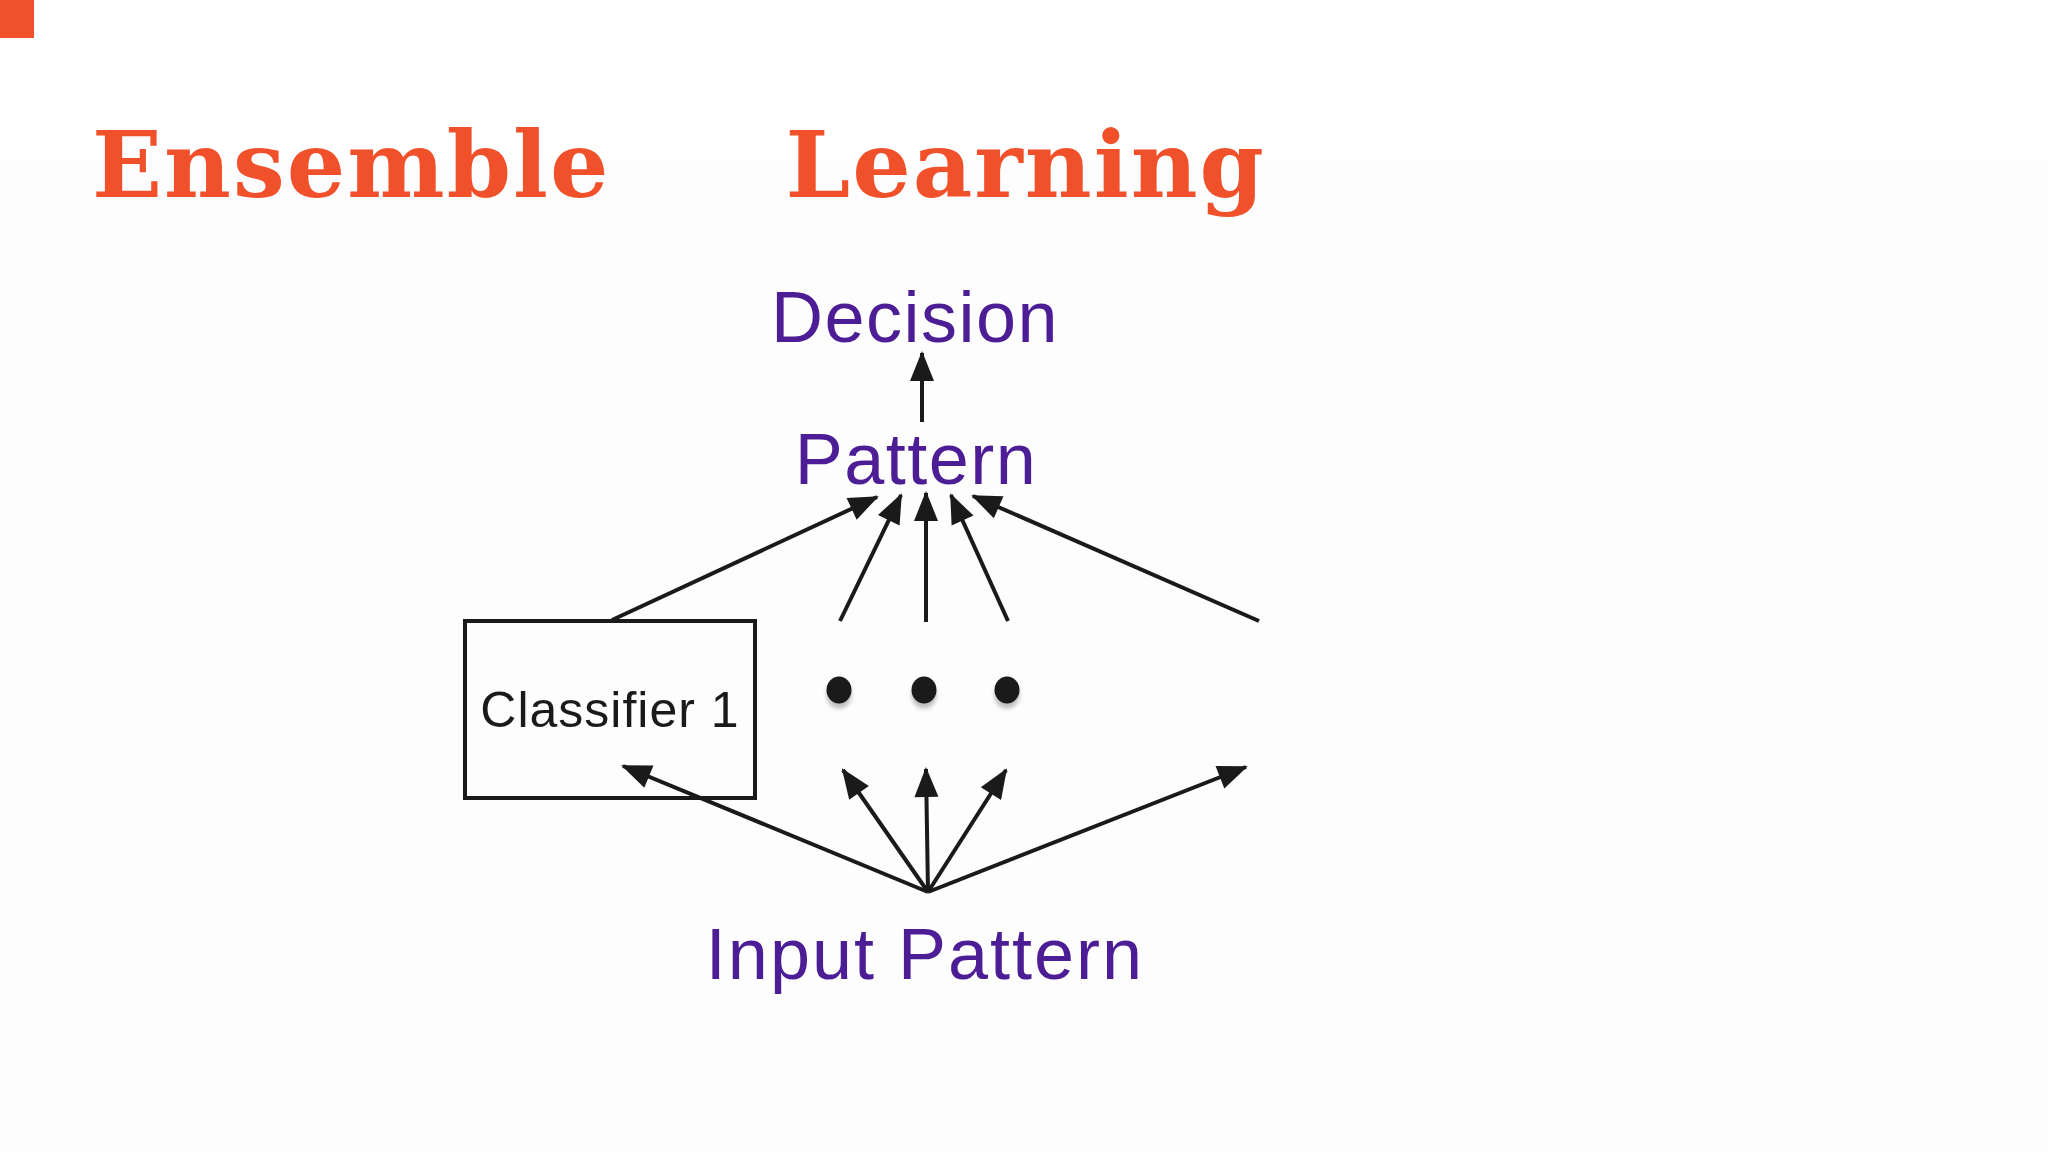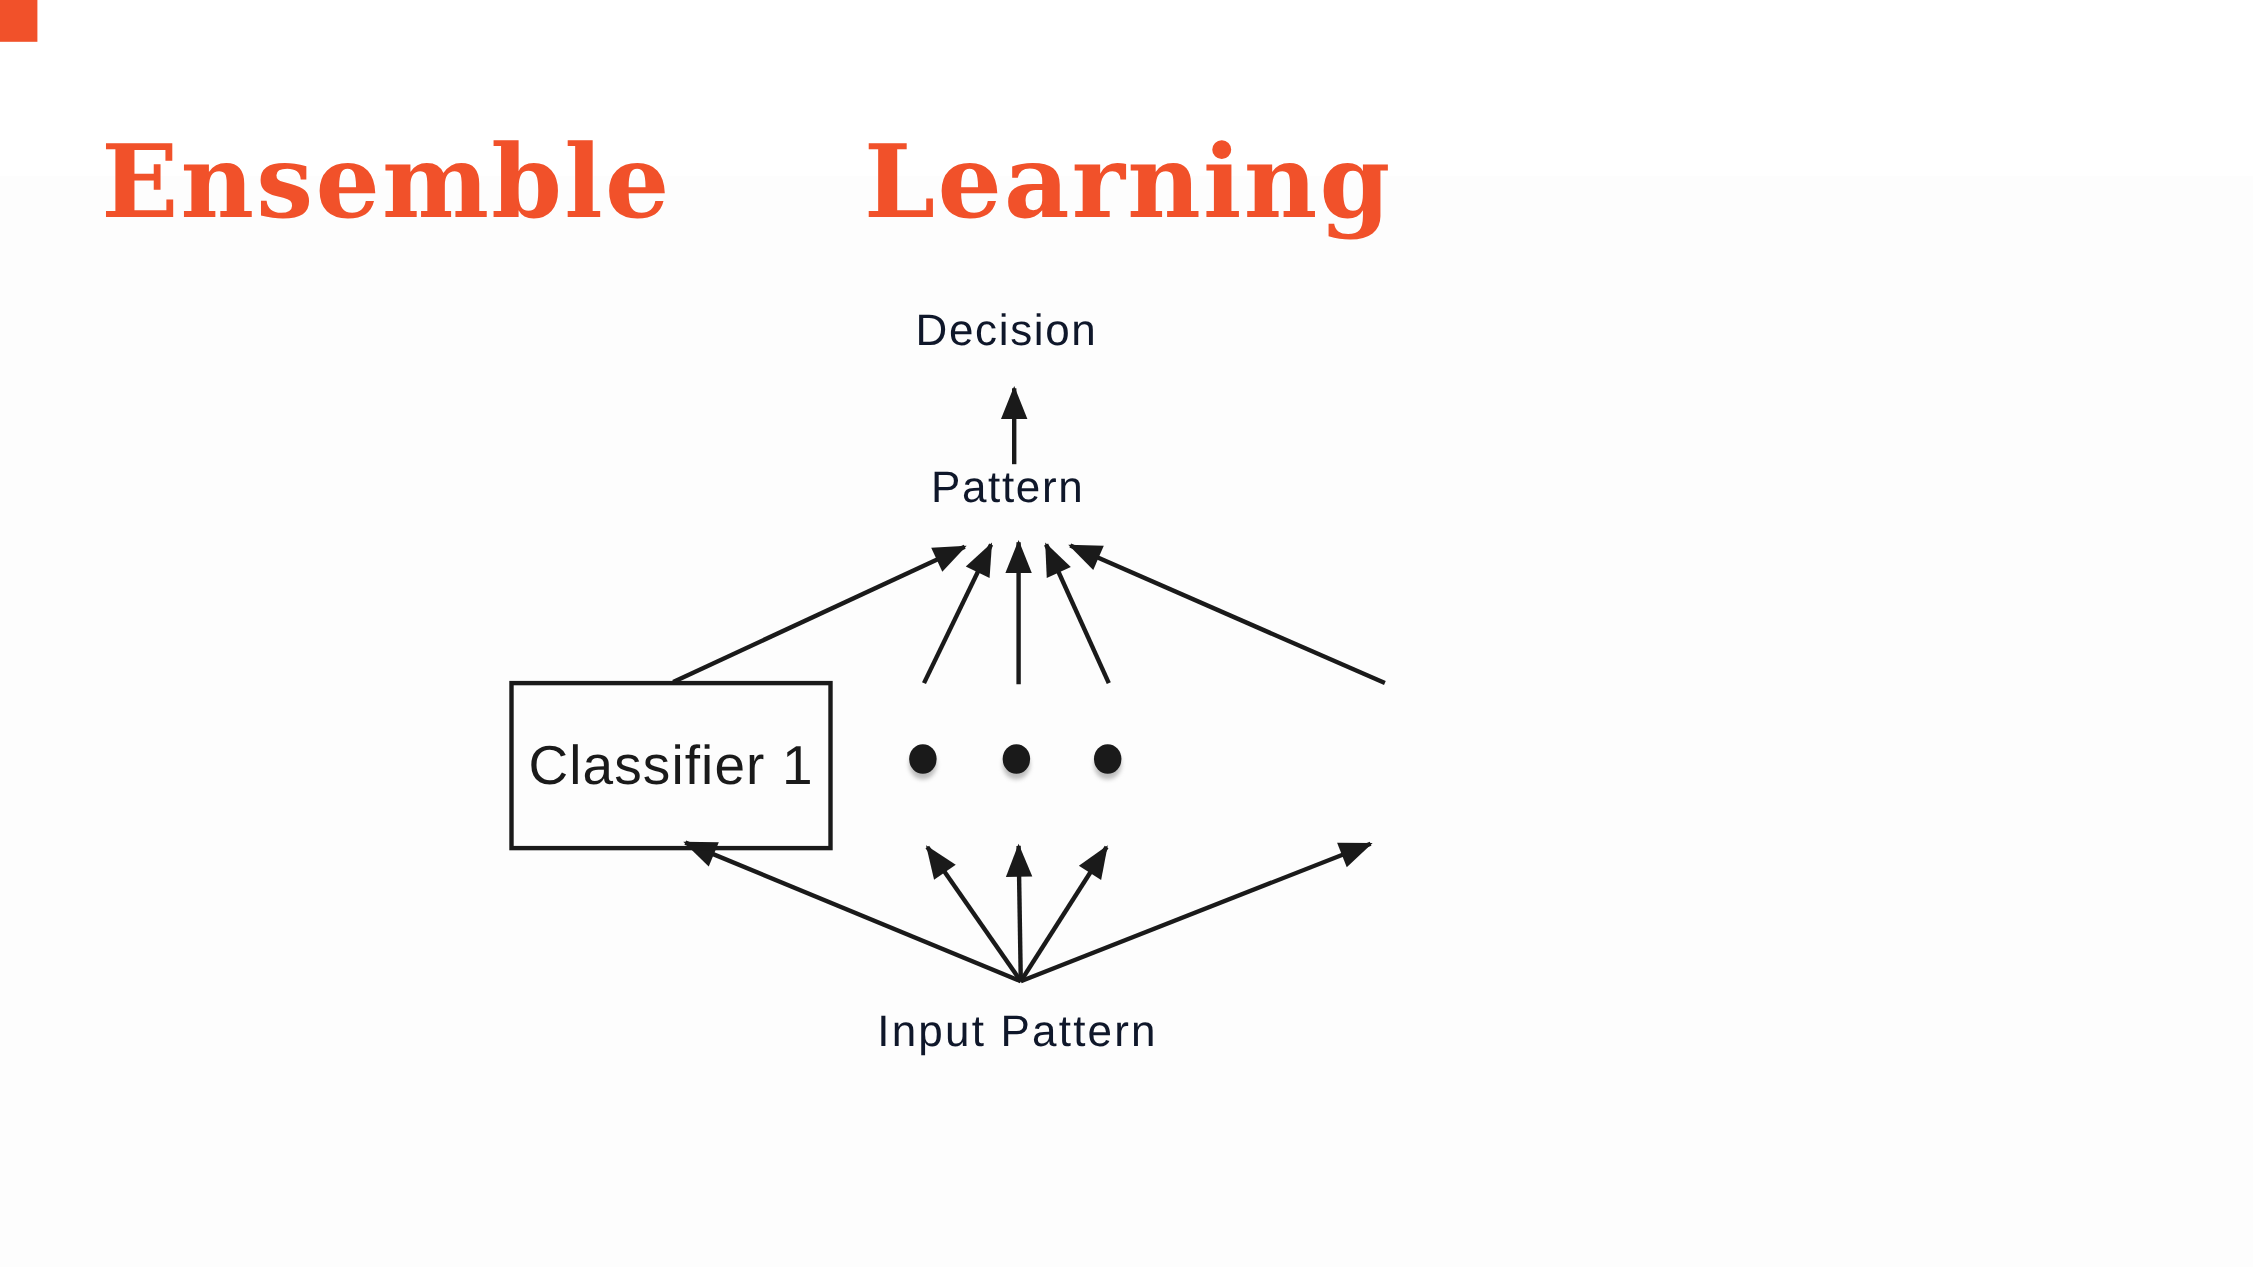--- a/index.html
+++ b/index.html
@@ -38,43 +38,43 @@
     font-size: 92px;
     line-height: 1;
     letter-spacing: 2px;
     white-space: nowrap;
   }
   .diagram { position: absolute; inset: 0; }
   svg.wires { position: absolute; left: 0; top: 0; }
   .lbl {
     position: absolute;
     transform: translateX(-50%);
-    font-size: 40px;
+    font-size: 72px;
     line-height: 1;
     letter-spacing: 1.5px;
-    color: #0f172a;
+    color: #4c1d95;
     white-space: nowrap;
   }
   .lbl.decision { left: 915px; top: 281px; }
   .lbl.combine  { left: 916px; top: 423px; }
   .lbl.input    { left: 925px; top: 918px; letter-spacing: 2px; }
   .node-box {
     position: absolute;
     box-sizing: border-box;
     border: 4px solid #1a1a1a;
     background: transparent;
     display: flex;
     align-items: center;
     justify-content: center;
     font-size: 50px;
     letter-spacing: 1px;
     color: #1a1a1a;
     white-space: nowrap;
   }
-  .node-box.c1 { left: 463px; top: 619px; width: 294px; height: 154px; }
+  .node-box.c1 { left: 463px; top: 619px; width: 294px; height: 181px; }
   .node-box.cn { left: 1093px; top: 620px; width: 294px; height: 144px; }
 </style>
 </head>
 <body>
 
 <div class="stage">
 
   <div class="content-tint" style="background: rgb(253, 253, 253);"></div>
 
   <div class="corner-accent" style="background: rgb(241, 81, 42);"></div>

